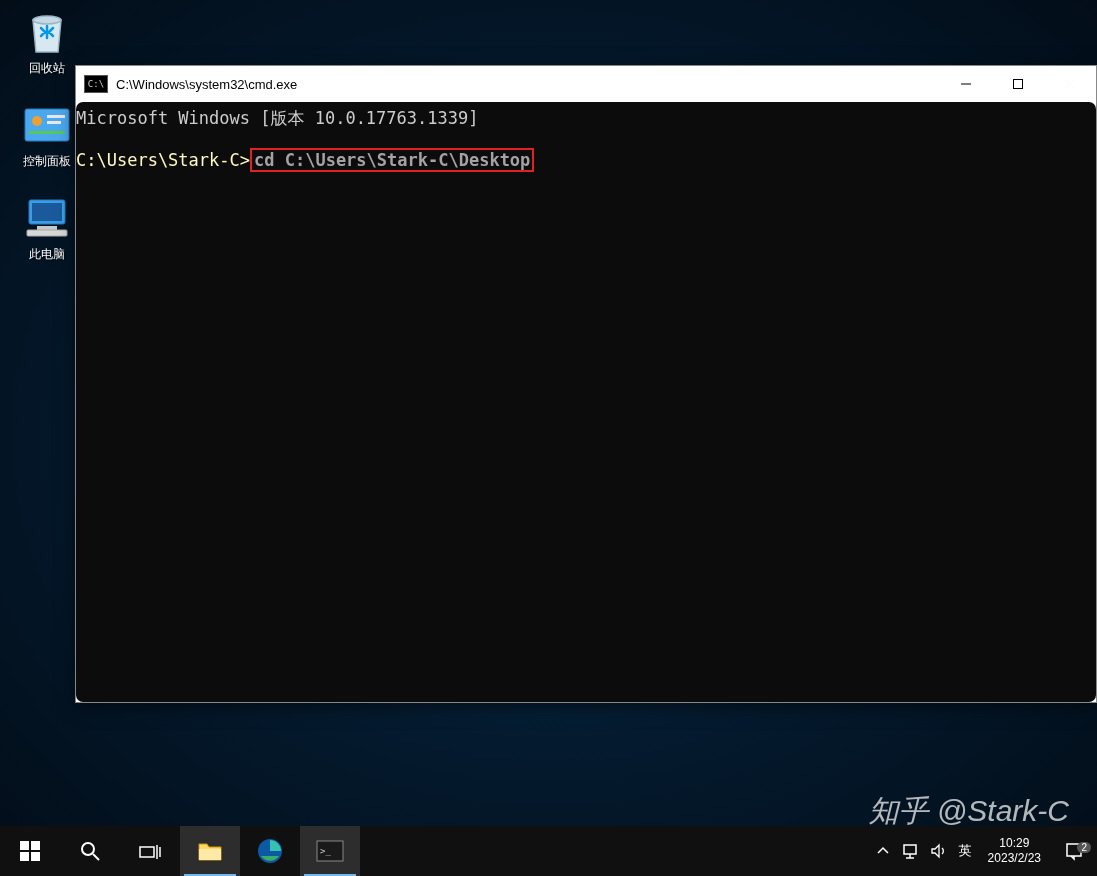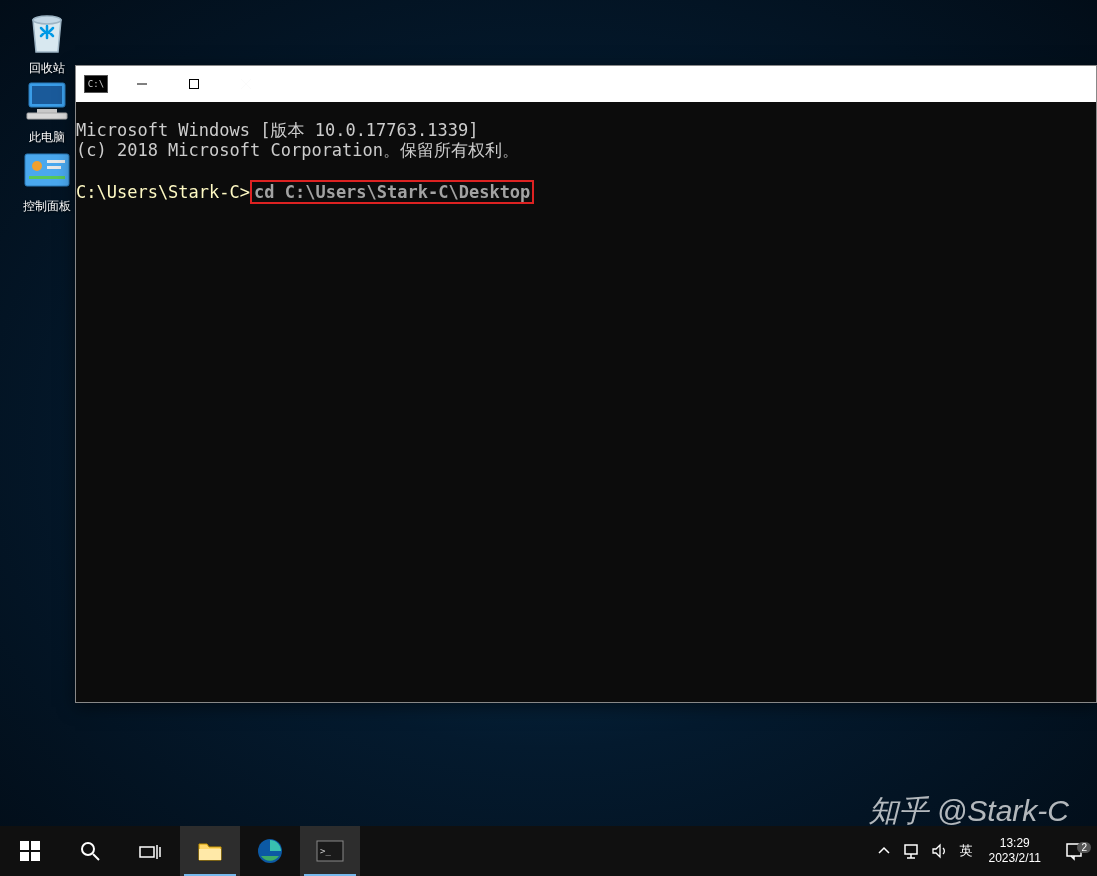--- a/index.html
+++ b/index.html
@@ -3,34 +3,34 @@
   <meta charset="utf-8">
   <style>
     * { margin: 0; padding: 0; box-sizing: border-box; }
     body {
       width: 1097px; height: 876px;
       background: radial-gradient(ellipse at center, #0a3a5a 0%, #041a2e 50%, #020d18 100%);
       font-family: "Segoe UI", Tahoma, sans-serif;
       overflow: hidden; position: relative;
     }
     
-    .desktop-icons { position: absolute; top: 8px; left: 8px; display: flex; flex-direction: column; }
+    .desktop-icons { position: absolute; top: 8px; left: 8px; display: flex; flex-direction: column; gap: 24px; }
     .desktop-icon { display: flex; flex-direction: column; align-items: center; width: 78px; cursor: pointer; }
     .desktop-icon .icon-box { width: 48px; height: 48px; display: flex; align-items: center; justify-content: center; }
     .desktop-icon .icon-label { color: #fff; font-size: 12px; text-align: center; margin-top: 4px; text-shadow: 1px 1px 2px rgba(0,0,0,.8); }
     
     .cmd-window { position: absolute; top: 65px; left: 75px; right: 0; height: 638px;
       background: #fff; border: 1px solid #888; display: flex; flex-direction: column; box-shadow: 0 4px 16px rgba(0,0,0,.5); }
     .cmd-titlebar { height: 36px; background: #fff; display: flex; align-items: center; }
     .cmd-titlebar .app-icon { width: 24px; height: 18px; margin: 0 8px; background: #000; border: 1px solid #555; display: flex; align-items: center; justify-content: center; }
     .cmd-titlebar .app-icon span { color: #ccc; font-size: 9px; font-family: monospace; }
     .cmd-titlebar .title { font-size: 13px; color: #000; flex: 1; }
     .cmd-titlebar .win-controls { display: flex; height: 100%; }
     .cmd-titlebar .win-btn { width: 52px; display: flex; align-items: center; justify-content: center; cursor: pointer; }
-    .cmd-body { flex: 1; background: #0c0c0c; padding: 18px 0; font-family: "NSimSun", "SimSun", Consolas, monospace; font-size: 17px; line-height: 20px; overflow: hidden; }
+    .cmd-body { flex: 1; background: #0c0c0c; padding: 6px 0; font-family: "NSimSun", "SimSun", Consolas, monospace; font-size: 17px; line-height: 20px; overflow: hidden; border-radius: 7px; }
     .cmd-body .line { white-space: pre; color: #cccccc; }
     .cmd-body .prompt { color: #fef9c3; }
     .cmd-body .cmd-input { color: #a3a3a3; font-weight: bold; }
     .highlight-box { border: 2px solid #d22; padding: 0 2px; display: inline-block; }
     
     .taskbar { position: absolute; bottom: 0; left: 0; right: 0; height: 50px;
       background: #101010; display: flex; align-items: stretch; }
     .tb-left { display: flex; }
     .tb-btn { width: 60px; display: flex; align-items: center; justify-content: center; cursor: pointer; position: relative; }
     .tb-btn.active { background: rgba(255,255,255,.12); }
@@ -54,48 +54,49 @@
       <svg width="44" height="48" viewBox="0 0 44 48">
         <path d="M8 12 L36 12 L33 44 L11 44 Z" fill="#d8e8f0" stroke="#9db4c4" stroke-width="1.5"></path>
         <ellipse cx="22" cy="12" rx="14" ry="4" fill="#c4d8e6" stroke="#9db4c4" stroke-width="1.5"></ellipse>
         <path d="M16 20 L20 24 L16 28 M28 20 L24 24 L28 28 M22 18 L22 30" stroke="#0099e5" stroke-width="2.5" fill="none" stroke-linecap="round"></path>
       </svg>
     </div>
     <span class="icon-label">回收站</span>
   </div>
   <div class="desktop-icon">
     <div class="icon-box">
-      <svg width="48" height="44" viewBox="0 0 48 44">
-        <rect x="6" y="4" width="36" height="24" rx="2" fill="#3a9de8" stroke="#2a7ab8"></rect>
-        <rect x="9" y="7" width="30" height="18" fill="#1a5a9a"></rect>
-        <rect x="14" y="30" width="20" height="4" fill="#c8c8c8"></rect>
-        <rect x="4" y="34" width="40" height="6" rx="1" fill="#d8d8d8" stroke="#aaa"></rect>
-      </svg>
-    </div>
-    <span class="icon-label">此电脑</span>
-  </div>
-  <div class="desktop-icon">
-    <div class="icon-box">
       <svg width="48" height="36" viewBox="0 0 48 36">
         <rect x="2" y="2" width="44" height="32" rx="2" fill="#4aa8ee" stroke="#2a7ab8"></rect>
         <circle cx="14" cy="14" r="5" fill="#f0a030"></circle>
         <rect x="24" y="8" width="18" height="3" fill="#e8e8e8"></rect>
         <rect x="24" y="14" width="14" height="3" fill="#e8e8e8"></rect>
         <rect x="6" y="24" width="36" height="3" fill="#58c858"></rect>
       </svg>
     </div>
     <span class="icon-label">控制面板</span>
   </div>
+  <div class="desktop-icon">
+    <div class="icon-box">
+      <svg width="48" height="44" viewBox="0 0 48 44">
+        <rect x="6" y="4" width="36" height="24" rx="2" fill="#3a9de8" stroke="#2a7ab8"></rect>
+        <rect x="9" y="7" width="30" height="18" fill="#1a5a9a"></rect>
+        <rect x="14" y="30" width="20" height="4" fill="#c8c8c8"></rect>
+        <rect x="4" y="34" width="40" height="6" rx="1" fill="#d8d8d8" stroke="#aaa"></rect>
+      </svg>
+    </div>
+    <span class="icon-label">此电脑</span>
+  </div>
 </div>
 
 <div class="cmd-window">
   <div class="cmd-titlebar">
     <div class="app-icon">
         <span>C:\</span>
       </div>
+    <div class="title">C:\Windows\system32\cmd.exe</div>
     <div class="win-controls">
       <div class="win-btn">
         <svg width="12" height="12">
             <line x1="1" y1="6" x2="11" y2="6" stroke="#000" stroke-width="1"></line>
           </svg>
       </div>
       <div class="win-btn">
         <svg width="12" height="12">
             <rect x="1.5" y="1.5" width="9" height="9" fill="none" stroke="#000" stroke-width="1"></rect>
           </svg>
@@ -103,21 +104,20 @@
       <div class="win-btn close" style="opacity:.01">
         <svg width="12" height="12">
             <line x1="1" y1="1" x2="11" y2="11" stroke="#000"></line>
             <line x1="11" y1="1" x2="1" y2="11" stroke="#000"></line>
           </svg>
       </div>
     </div>
   </div>
   <div class="cmd-body">
     <div class="line">Microsoft Windows [版本 10.0.17763.1339]</div>
-    <div class="line">(c) 2018 Microsoft Corporation。保留所有权利。</div>
     <div class="line">&nbsp;</div>
     <div class="line"><span class="prompt">C:\Users\Stark-C&gt;</span><span class="highlight-box"><span class="cmd-input">cd C:\Users\Stark-C\Desktop</span></span></div>
     <div class="line">&nbsp;</div>
   </div>
 </div>
 
 <div class="watermark">知乎 @Stark-C</div>
 
 <div class="taskbar">
   <div class="tb-left">
@@ -177,22 +177,22 @@
       </svg>
     </div>
     <div class="tray-icon">
       <svg width="18" height="16">
         <path d="M2 6 L5 6 L9 2 L9 14 L5 10 L2 10 Z" fill="none" stroke="#fff" stroke-width="1.3"></path>
         <path d="M12 5 A4 4 0 0 1 12 11" fill="none" stroke="#fff" stroke-width="1.3"></path>
       </svg>
     </div>
     <div class="tray-ime">英</div>
     <div class="tray-clock">
-      <span>13:29</span>
-      <span>2023/2/11</span>
+      <span>10:29</span>
+      <span>2023/2/23</span>
     </div>
     <div class="tray-notif">
       <svg width="20" height="20">
         <rect x="3" y="3" width="14" height="12" fill="none" stroke="#fff" stroke-width="1.5"></rect>
         <path d="M7 15 L10 18 L10 15" fill="none" stroke="#fff" stroke-width="1.5"></path>
       </svg>
       <span class="badge">2</span>
     </div>
   </div>
 </div>

